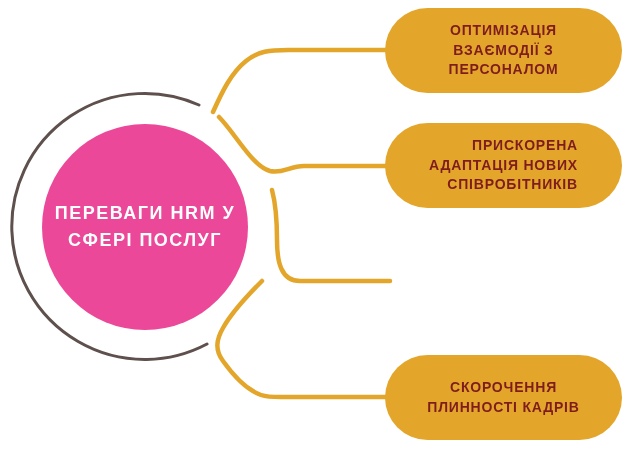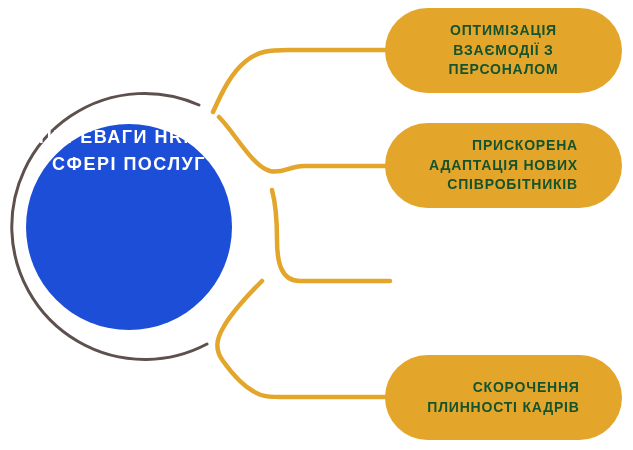--- a/index.html
+++ b/index.html
@@ -27,28 +27,28 @@
     stroke-linecap: round;
   }
   .conn {
     fill: none;
     stroke: #e3a62b;
     stroke-width: 4.5;
     stroke-linecap: round;
   }
   .hub {
     position: absolute;
-    left: 26px;
+    left: 42px;
     top: 124px;
     width: 206px;
     height: 206px;
     border-radius: 50%;
-    background: #1d4ed8;
+    background: #ec4899;
     display: flex;
-    align-items: flex-start;
+    align-items: center;
     justify-content: center;
     text-align: center;
   }
   .hub-label {
     color: #ffffff;
     font-weight: bold;
     font-size: 18px;
     line-height: 27px;
     letter-spacing: 1.5px;
     white-space: pre-line;
@@ -61,23 +61,23 @@
     border-radius: 42.5px;
     background: #e3a62b;
     display: flex;
     align-items: center;
     justify-content: center;
     text-align: center;
   }
   .pill-1 { top: 8px; }
   .pill-2 { top: 123px; text-align: right; }
   .pill-3 { top: 238px; }
-  .pill-4 { top: 355px; text-align: right; }
+  .pill-4 { top: 355px; }
   .pill-label {
-    color: #14532d;
+    color: #7f1d1d;
     font-weight: bold;
     font-size: 14px;
     line-height: 19.5px;
     letter-spacing: 0.8px;
     white-space: pre-line;
   }
 </style>
 </head>
 <body>
 

